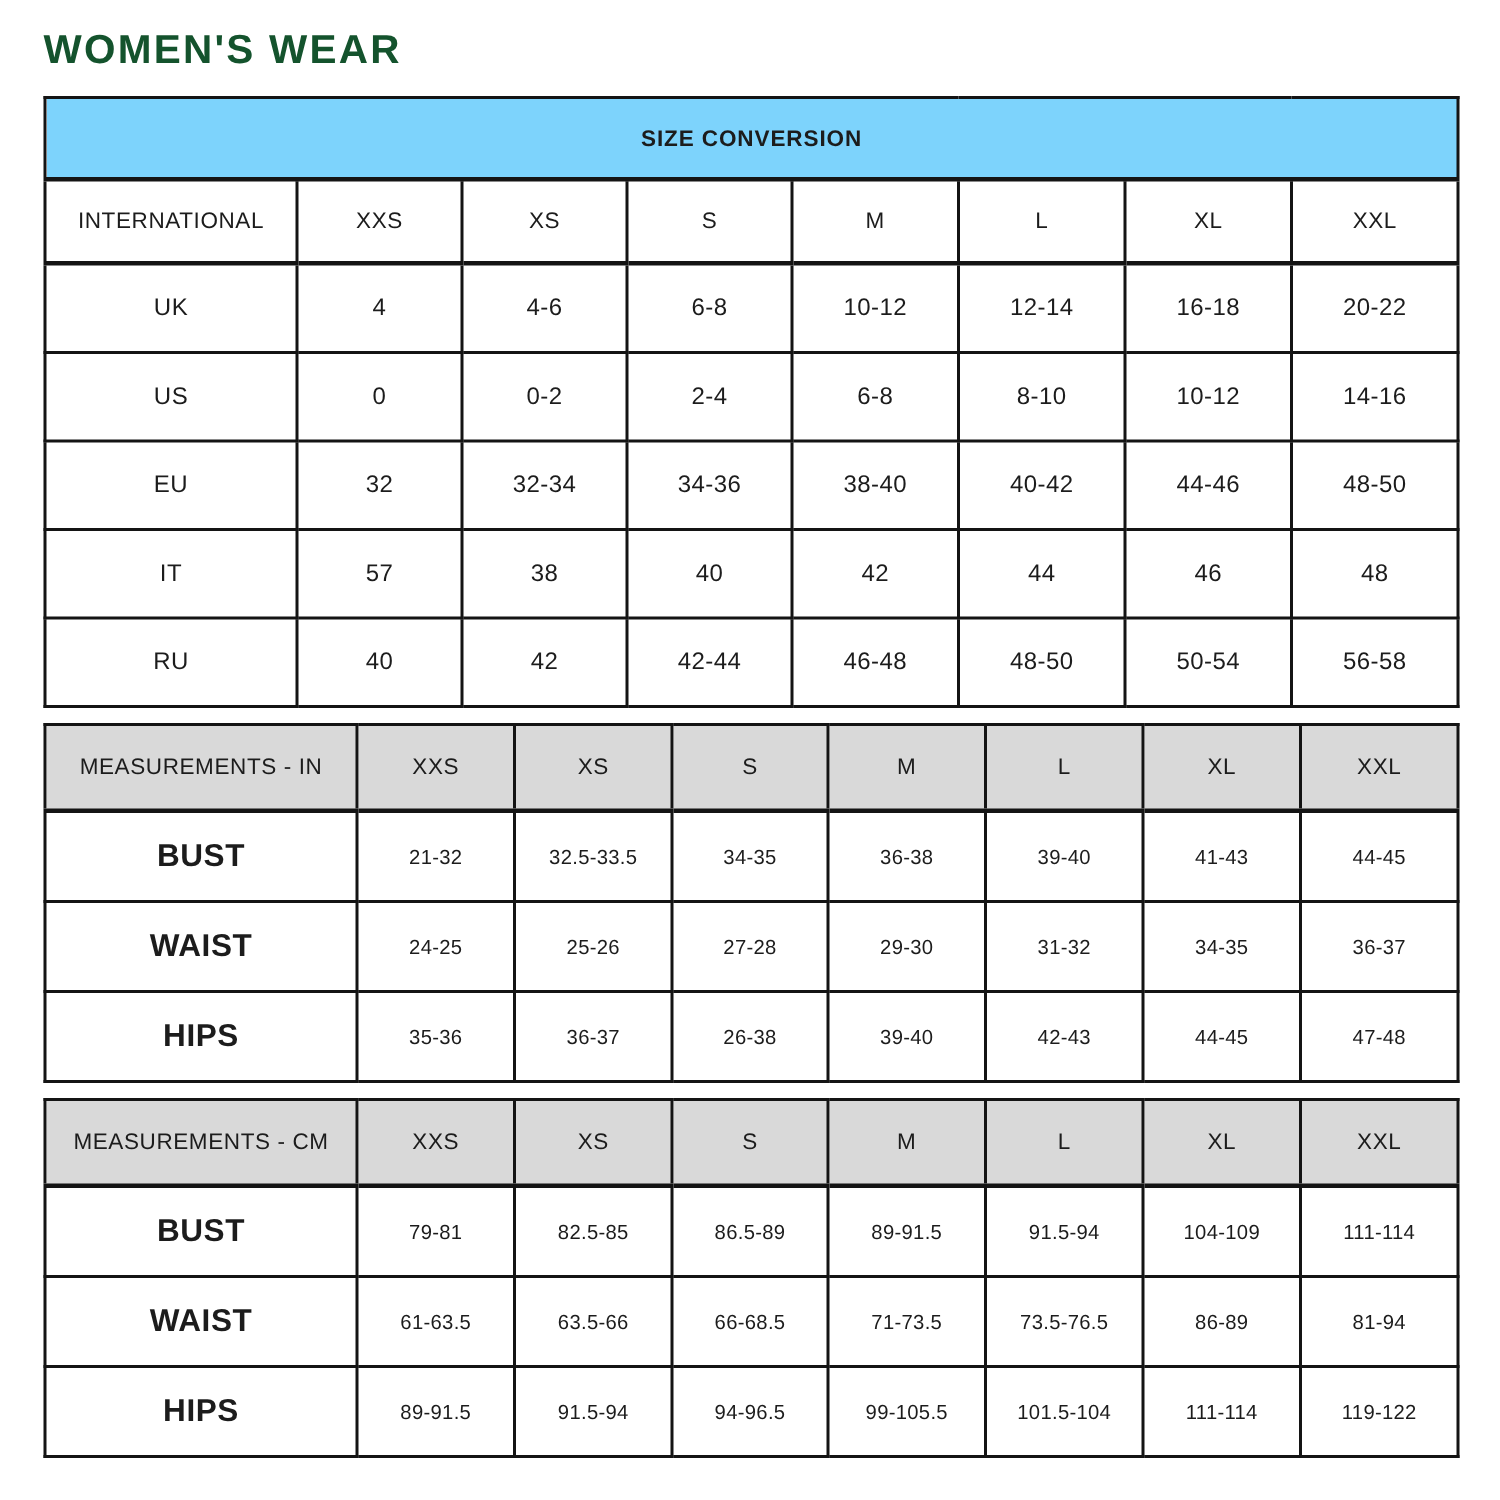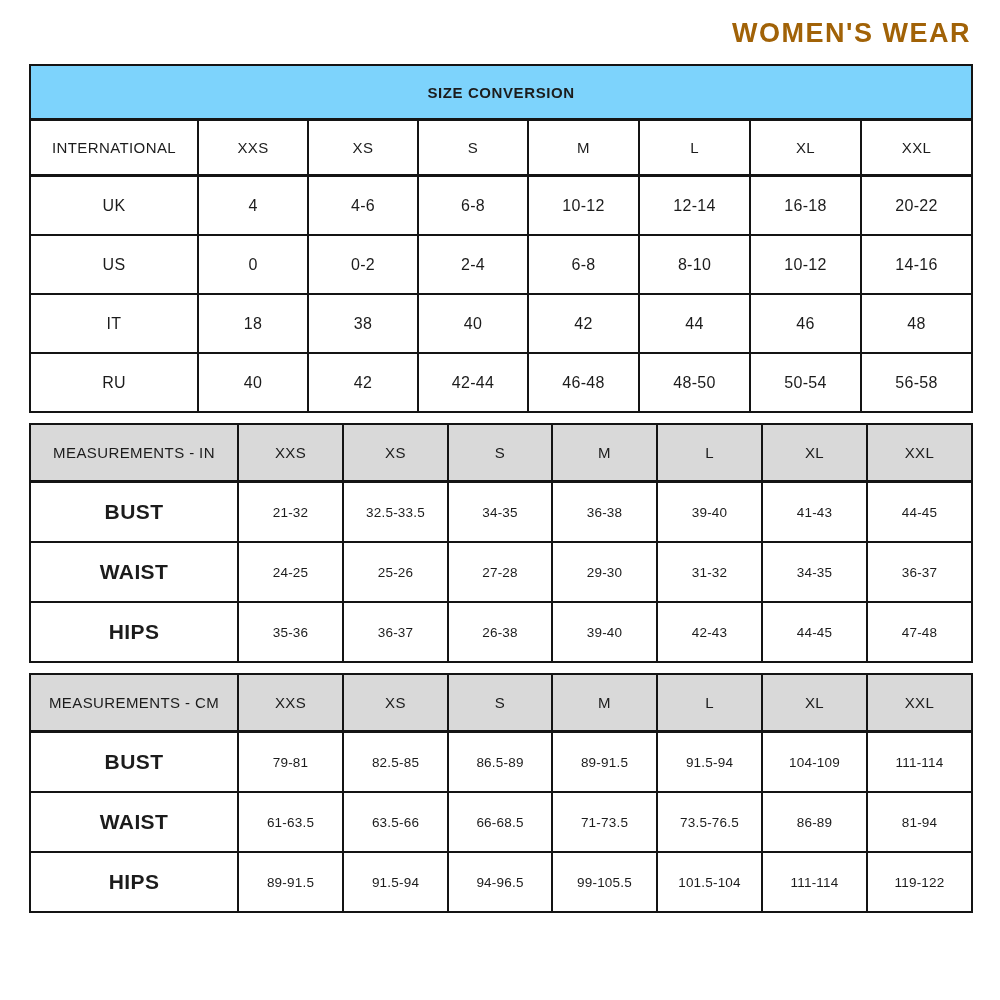--- a/index.html
+++ b/index.html
@@ -4,26 +4,26 @@
 <style>
   html, body { margin: 0; padding: 0; background: #ffffff; }
   body {
     width: 1000px; height: 1000px;
     font-family: "Liberation Sans", sans-serif;
     color: #1c1c1c;
     -webkit-font-smoothing: antialiased;
   }
   .page { padding: 12px 29px 0 29px; }
   .page-title {
-    text-align: right;
+    text-align: left;
     font-size: 27px;
     font-weight: 700;
     letter-spacing: 1.5px;
     margin: 6px 0 15px 0;
-    color: #a16207;
+    color: #14532d;
   }
   table {
     border-collapse: collapse;
     table-layout: fixed;
     width: 942px;
     margin-bottom: 10px;
   }
   td, th {
     border: 2px solid #141414;
     text-align: center;
@@ -102,22 +102,32 @@
       <td>US</td>
       <td>0</td>
       <td>0-2</td>
       <td>2-4</td>
       <td>6-8</td>
       <td>8-10</td>
       <td>10-12</td>
       <td>14-16</td>
     </tr>
     <tr class="t1-row">
+      <td>EU</td>
+      <td>32</td>
+      <td>32-34</td>
+      <td>34-36</td>
+      <td>38-40</td>
+      <td>40-42</td>
+      <td>44-46</td>
+      <td>48-50</td>
+    </tr>
+    <tr class="t1-row">
       <td>IT</td>
-      <td>18</td>
+      <td>57</td>
       <td>38</td>
       <td>40</td>
       <td>42</td>
       <td>44</td>
       <td>46</td>
       <td>48</td>
     </tr>
     <tr class="t1-row">
       <td>RU</td>
       <td>40</td>

